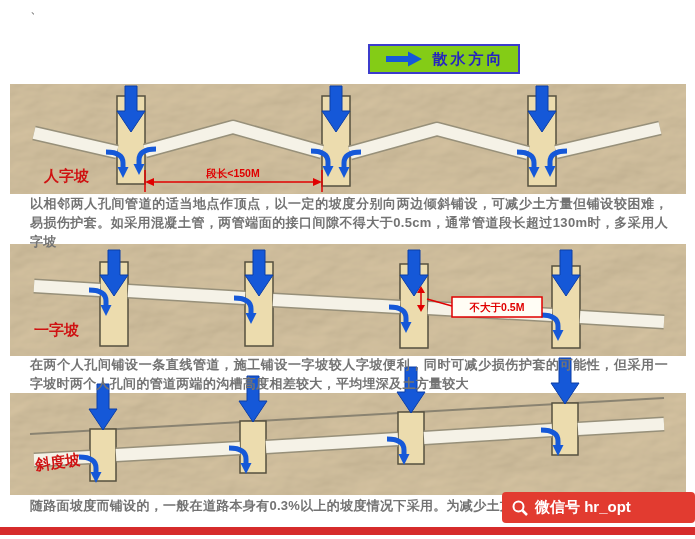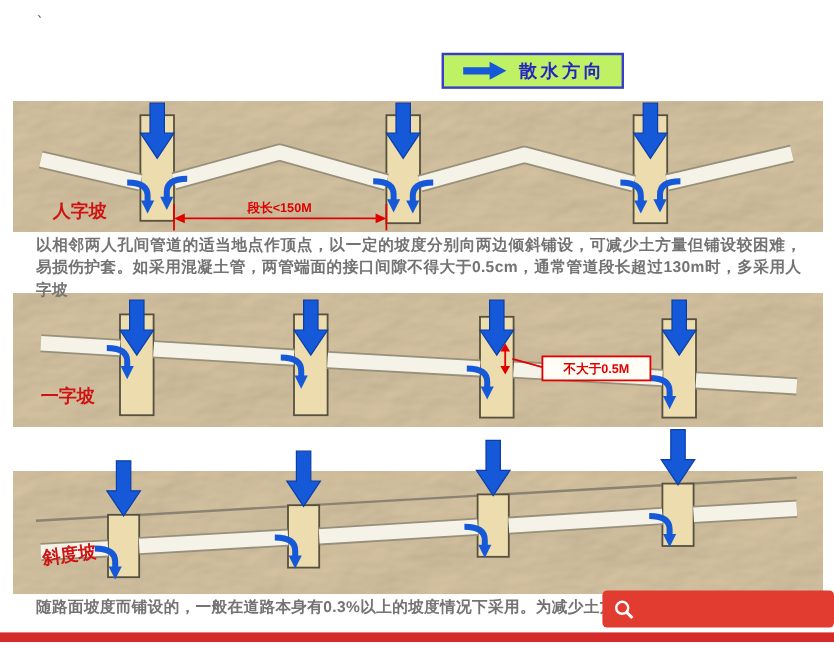--- a/index.html
+++ b/index.html
@@ -24,21 +24,21 @@
   
   .desc{
     position:absolute;left:30px;width:638px;color:#737373;font-weight:bold;
     font-size:13px;line-height:19px;letter-spacing:0.3px;text-align:justify;
   }
   .desc-1{top:194px;}
   .desc-2{top:355px;}
   .desc-3{top:496px;width:640px;}
   .legend{
     position:absolute;left:368px;top:44px;width:152px;height:30px;
-    border:2px solid #3c3ccc;background:#bef264;box-sizing:border-box;
+    border:2px solid #3c3ccc;background:#84cc16;box-sizing:border-box;
     display:flex;align-items:center;justify-content:center;gap:9px;
   }
   .legend-label{color:#2424c0;font-weight:bold;font-size:15px;letter-spacing:3px;white-space:nowrap;}
   .watermark{
     position:absolute;left:502px;top:492px;width:193px;height:31px;
     background:#e23b30;border-radius:4px;box-sizing:border-box;
     display:flex;align-items:center;gap:6px;padding-left:9px;
     color:#ffffff;font-weight:bold;font-size:15px;white-space:nowrap;
   }
   .bottombar{position:absolute;left:0;top:527px;width:695px;height:8px;background:#d62b2b;}
@@ -187,26 +187,28 @@
   </svg>
 
   <div class="legend">
     <svg width="40" height="20" viewBox="0 0 40 20">
       <path d="M2,7 L24,7 L24,2.5 L38,10 L24,17.5 L24,13 L2,13 Z" fill="#1558d8"></path>
     </svg>
     <span class="legend-label">散水方向</span>
   </div>
 
   <div class="desc desc-1">以相邻两人孔间管道的适当地点作顶点，以一定的坡度分别向两边倾斜铺设，可减少土方量但铺设较困难，易损伤护套。如采用混凝土管，两管端面的接口间隙不得大于0.5cm，通常管道段长超过130m时，多采用人字坡</div>
+  <div class="desc desc-2">在两个人孔间铺设一条直线管道，施工铺设一字坡较人字坡便利，同时可减少损伤护套的可能性，但采用一字坡时两个人孔间的管道两端的沟槽高度相差较大，平均埋深及土方量较大</div>
   <div class="desc desc-3">随路面坡度而铺设的，一般在道路本身有0.3%以上的坡度情况下采用。为减少土方量将</div>
 
   <div class="watermark">
     <svg width="18" height="18" viewBox="0 0 18 18">
       <circle cx="7.5" cy="7.5" r="5" fill="none" stroke="#ffffff" stroke-width="2"></circle>
       <line x1="11.5" y1="11.5" x2="16" y2="16" stroke="#ffffff" stroke-width="2.5"></line>
     </svg>
+    <span>微信号 hr_opt</span>
   </div>
 
   <div class="bottombar"></div>
 
   <div class="stray">、</div>
 
 </div>
 
 </body></html>

